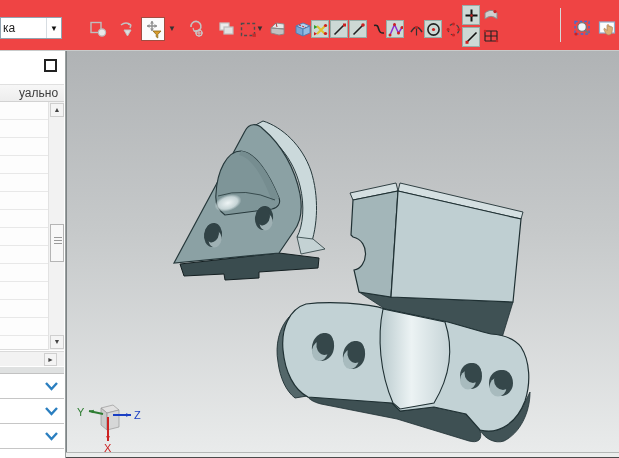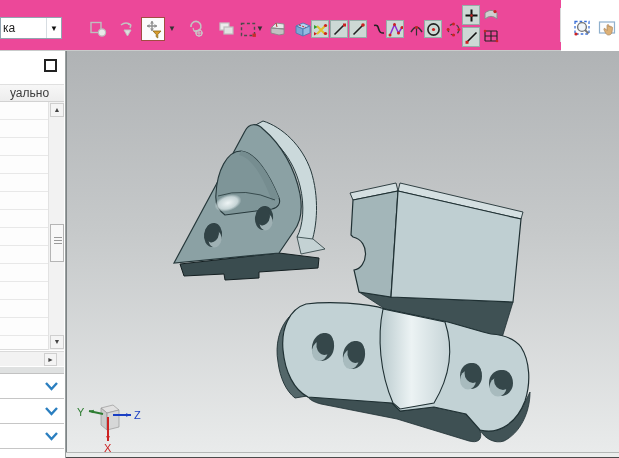--- a/index.html
+++ b/index.html
@@ -1,39 +1,39 @@
 <!DOCTYPE html>
 <html><head>
 <meta charset="utf-8">
 <style>
   * { margin:0; padding:0; box-sizing:border-box; }
   html,body { width:619px; height:458px; }
   body { font-family:"Liberation Sans", sans-serif; background:#fff; position:relative; overflow:hidden; }
   #app { position:absolute; inset:0; width:619px; height:458px; background:#fff; }
 
   
-  .toolbar { position:absolute; left:0; top:0; width:561px; height:51px; background:#ec4899; border-bottom:1px solid #c9cbcb; }
+  .toolbar { position:absolute; left:0; top:0; width:619px; height:51px; background:#ef4444; border-bottom:1px solid #c9cbcb; }
   .combo { position:absolute; left:0; top:17px; width:62px; height:22px; background:#fff; border:1px solid #93a4b1; display:flex; align-items:center; }
   .combo .val { flex:1; font-size:12px; color:#222; padding-left:2px; overflow:hidden; white-space:nowrap; }
   .combo .arrow { width:15px; height:100%; display:flex; align-items:center; justify-content:center; font-size:8px; color:#111; border-left:1px solid #d7dde2; }
   .tbtn { position:absolute; top:17px; width:24px; height:24px; display:flex; align-items:center; justify-content:center; background:transparent; }
   .tbtn.sm { width:18px; height:18px; top:20px; }
   .tbtn.sage { background:#cdd9d5; border:1px solid #97ada8; }
   .tbtn.active { background:#fbfbfb; border:1px solid #a14d42; }
   .drop { position:absolute; top:24px; font-size:8px; color:#333; width:10px; text-align:center; }
   .vsep { position:absolute; top:8px; width:1px; height:34px; background:#d7d7d7; }
   .stack { position:absolute; top:5px; width:18px; height:42px; }
   .stack .cell { width:18px; height:20px; display:flex; align-items:center; justify-content:center; margin-bottom:2px; }
   .stack .cell.sage { background:#cdd9d5; border:1px solid #97ada8; }
   svg { display:block; }
 
   
   .sidebar { position:absolute; left:0; top:51px; width:66px; height:407px; background:#fff; border-right:1px solid #9aa0a0; }
   .restore-sq { position:absolute; left:44px; top:8px; width:13px; height:13px; border:2px solid #222; background:#fff; }
-  .panel-header { position:absolute; left:0; top:33px; width:64px; height:18px; background:linear-gradient(#f7f7f7,#ededed); border-top:1px solid #e0e0e0; border-bottom:1px solid #d2d2d2; font-size:12px; color:#3c3c3c; line-height:17px; padding-left:10px; overflow:hidden; white-space:nowrap; }
+  .panel-header { position:absolute; left:0; top:33px; width:64px; height:18px; background:linear-gradient(#f7f7f7,#ededed); border-top:1px solid #e0e0e0; border-bottom:1px solid #d2d2d2; font-size:12px; color:#3c3c3c; line-height:17px; padding-left:19px; overflow:hidden; white-space:nowrap; }
   .list { position:absolute; left:0; top:51px; width:48px; height:248px; background:repeating-linear-gradient(to bottom,#fdfdfd 0 17px,#e8e8e8 17px 18px); border-bottom:1px solid #dcdcdc; }
   .vscroll { position:absolute; left:48px; top:51px; width:16px; height:248px; background:#f2f2f2; border-left:1px solid #e2e2e2; }
   .sbtn { position:absolute; left:1px; width:14px; height:14px; background:#f4f4f4; border:1px solid #cfcfcf; color:#444; font-size:7px; line-height:12px; text-align:center; }
   .vthumb { position:absolute; left:1px; top:122px; width:14px; height:38px; background:#f8f8f8; border:1px solid #b5b5b5; }
   .vthumb::after { content:""; position:absolute; left:3px; top:15px; width:8px; height:1px; background:#9a9a9a; box-shadow:0 3px 0 #9a9a9a, 0 -3px 0 #9a9a9a; }
   .hscroll { position:absolute; left:0; top:300px; width:64px; height:15px; background:#f2f2f2; border-top:1px solid #dadada; }
   .hbtn { position:absolute; left:44px; top:1px; width:13px; height:13px; background:#f4f4f4; border:1px solid #cfcfcf; color:#444; font-size:7px; line-height:11px; text-align:center; }
   .panel-gap { position:absolute; left:0; top:316px; width:64px; height:7px; background:#dfe1e1; border-bottom:1px solid #c2c2c2; }
   .section { position:absolute; left:0; width:64px; height:24px; background:#fff; border-bottom:1px solid #c6c6c6; }
   .section svg { position:absolute; right:5px; top:6px; }

